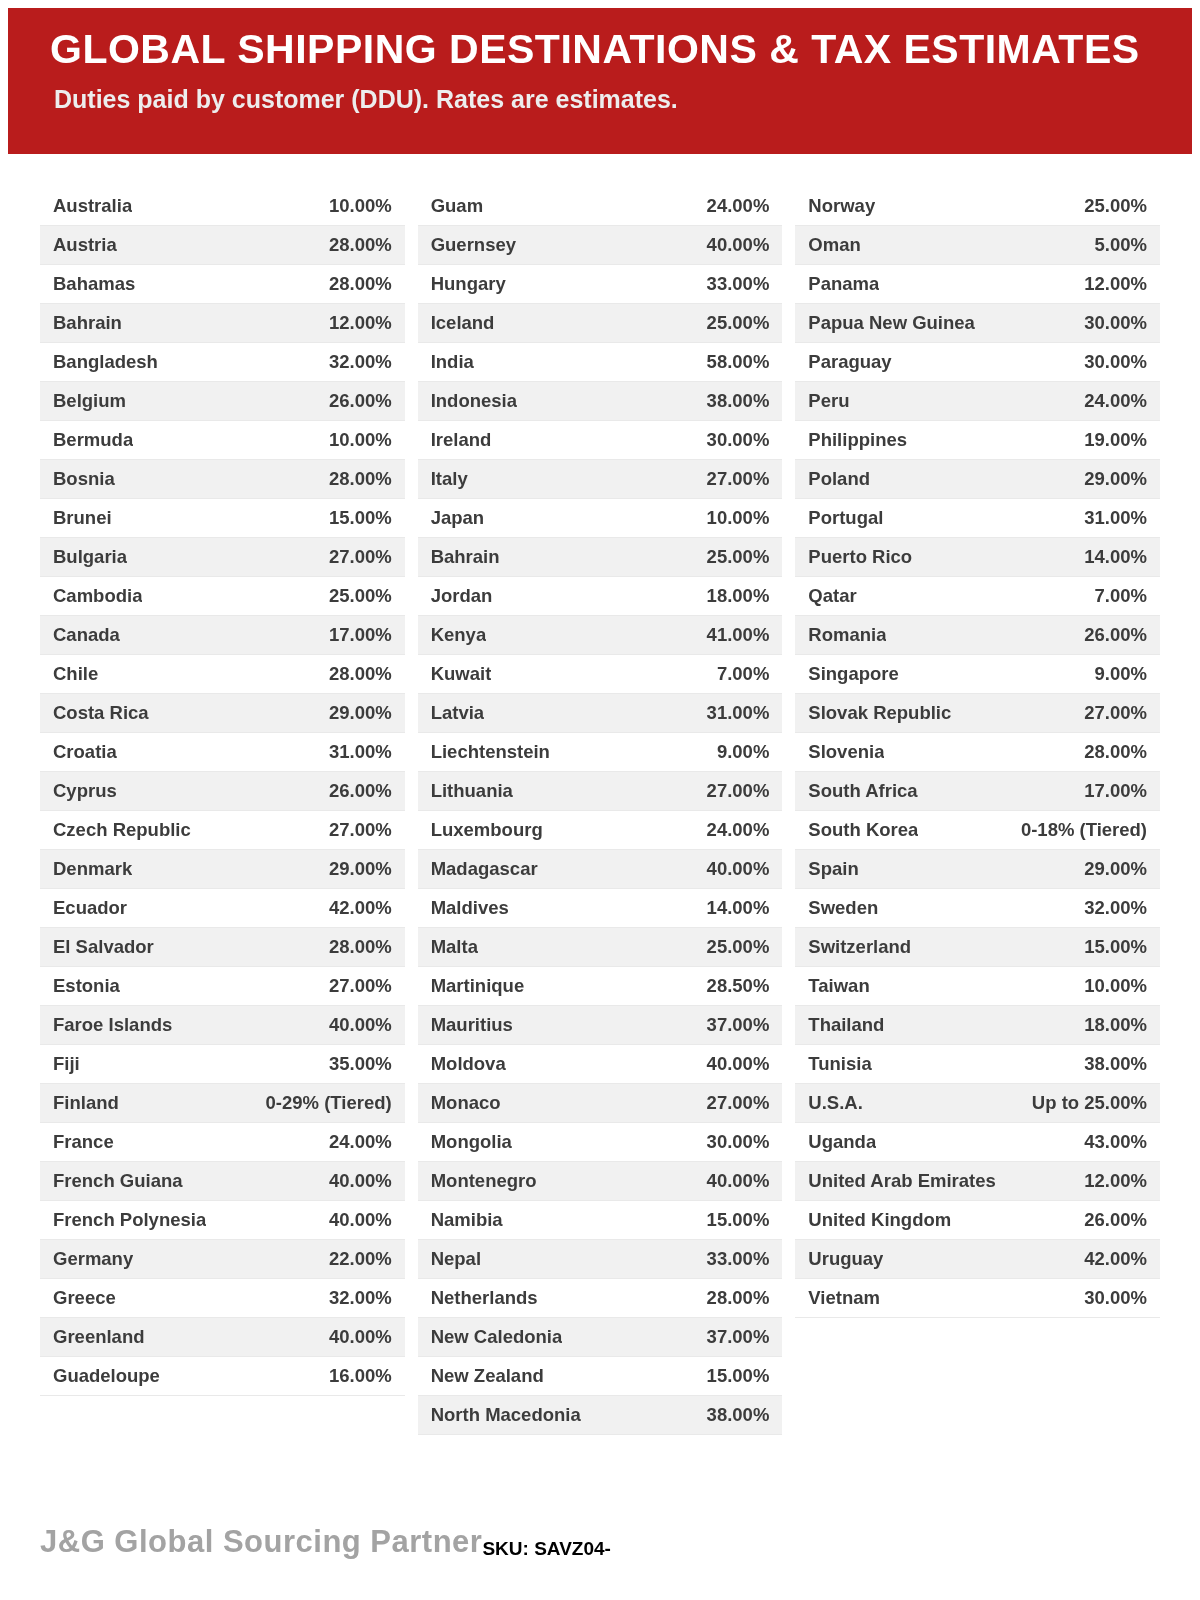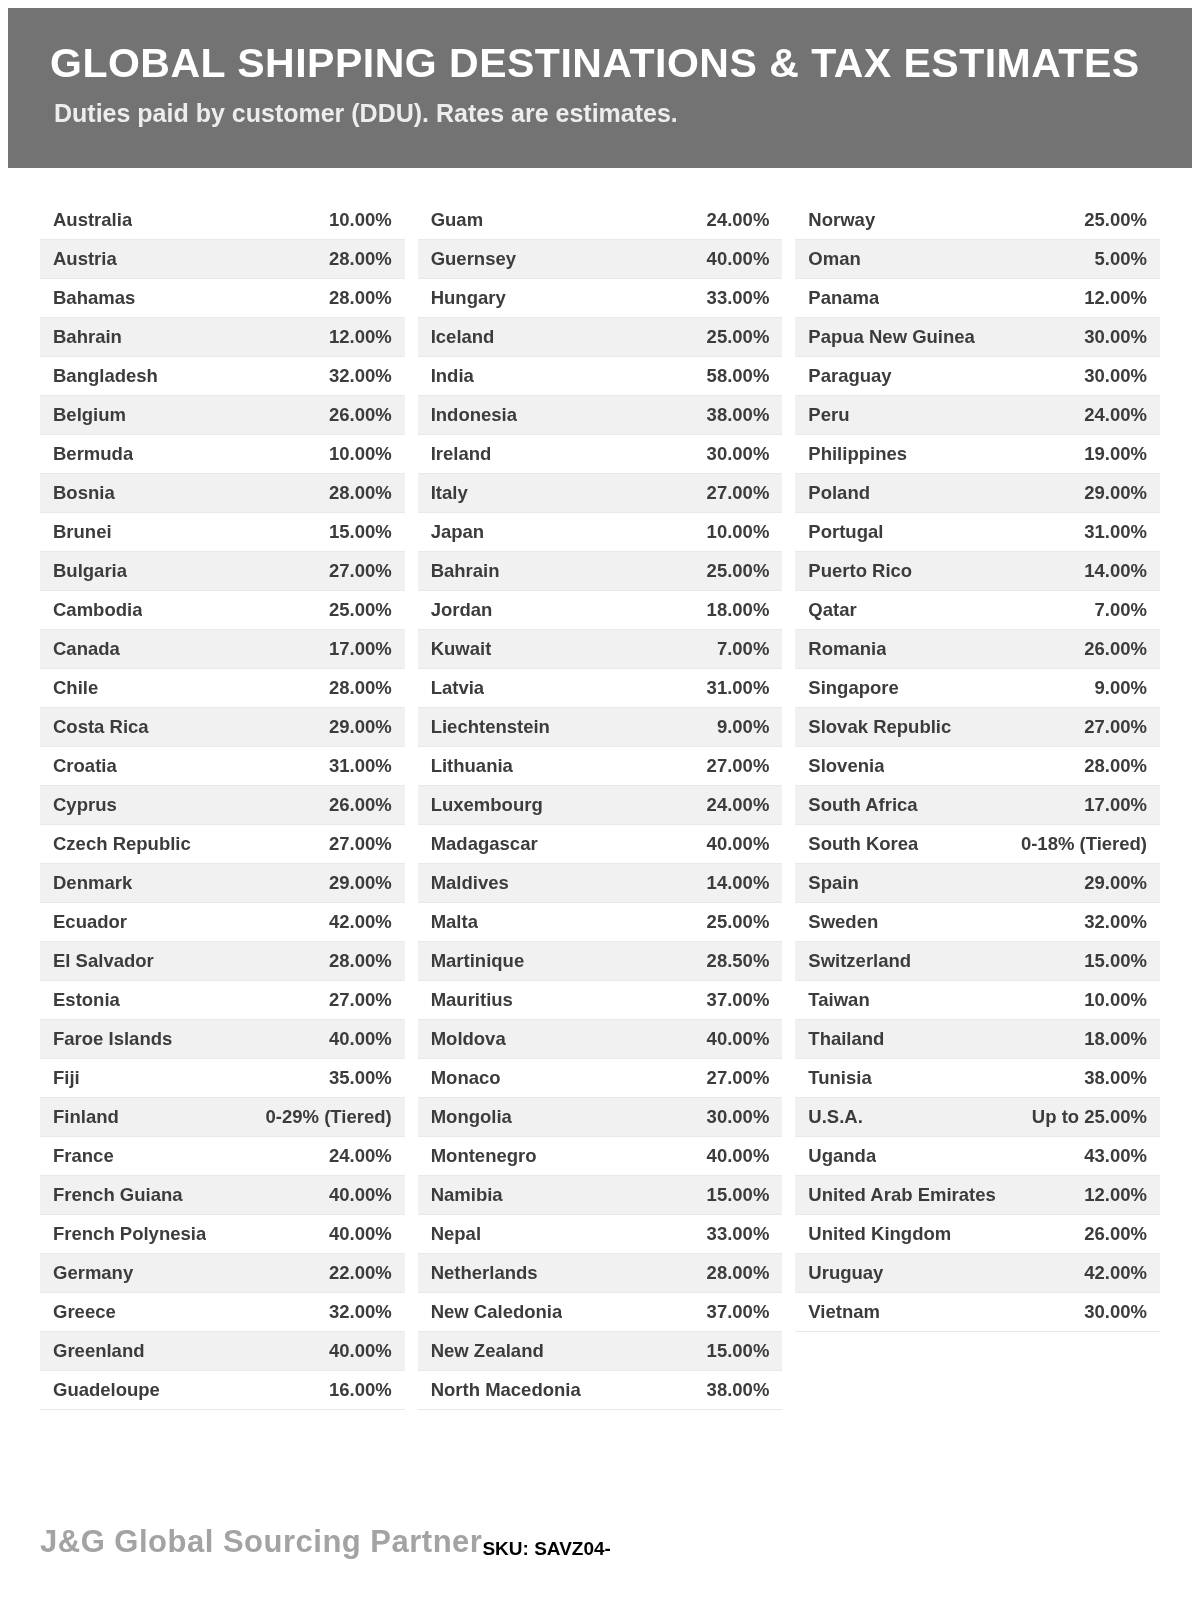--- a/index.html
+++ b/index.html
@@ -11,24 +11,24 @@
   .page {
     width: 1200px;
     height: 1600px;
     background: #ffffff;
     display: flex;
     flex-direction: column;
     box-sizing: border-box;
     overflow: hidden;
   }
   header.banner {
-    background: #737373;
+    background: #b91c1c;
     color: #ffffff;
     margin: 8px 8px 0 8px;
-    padding: 34px 42px 36px 42px;
+    padding: 20px 42px 36px 42px;
   }
   .banner h1 {
     margin: 0 0 14px 0;
     font-size: 41px;
     font-weight: bold;
     letter-spacing: 0.5px;
     line-height: 1.05;
     color: #ffffff;
   }
   .banner p {
@@ -267,20 +267,24 @@
         </div>
         <div class="row">
           <span class="country">Bahrain</span>
           <span class="rate">25.00%</span>
         </div>
         <div class="row">
           <span class="country">Jordan</span>
           <span class="rate">18.00%</span>
         </div>
         <div class="row">
+          <span class="country">Kenya</span>
+          <span class="rate">41.00%</span>
+        </div>
+        <div class="row">
           <span class="country">Kuwait</span>
           <span class="rate">7.00%</span>
         </div>
         <div class="row">
           <span class="country">Latvia</span>
           <span class="rate">31.00%</span>
         </div>
         <div class="row">
           <span class="country">Liechtenstein</span>
           <span class="rate">9.00%</span>

